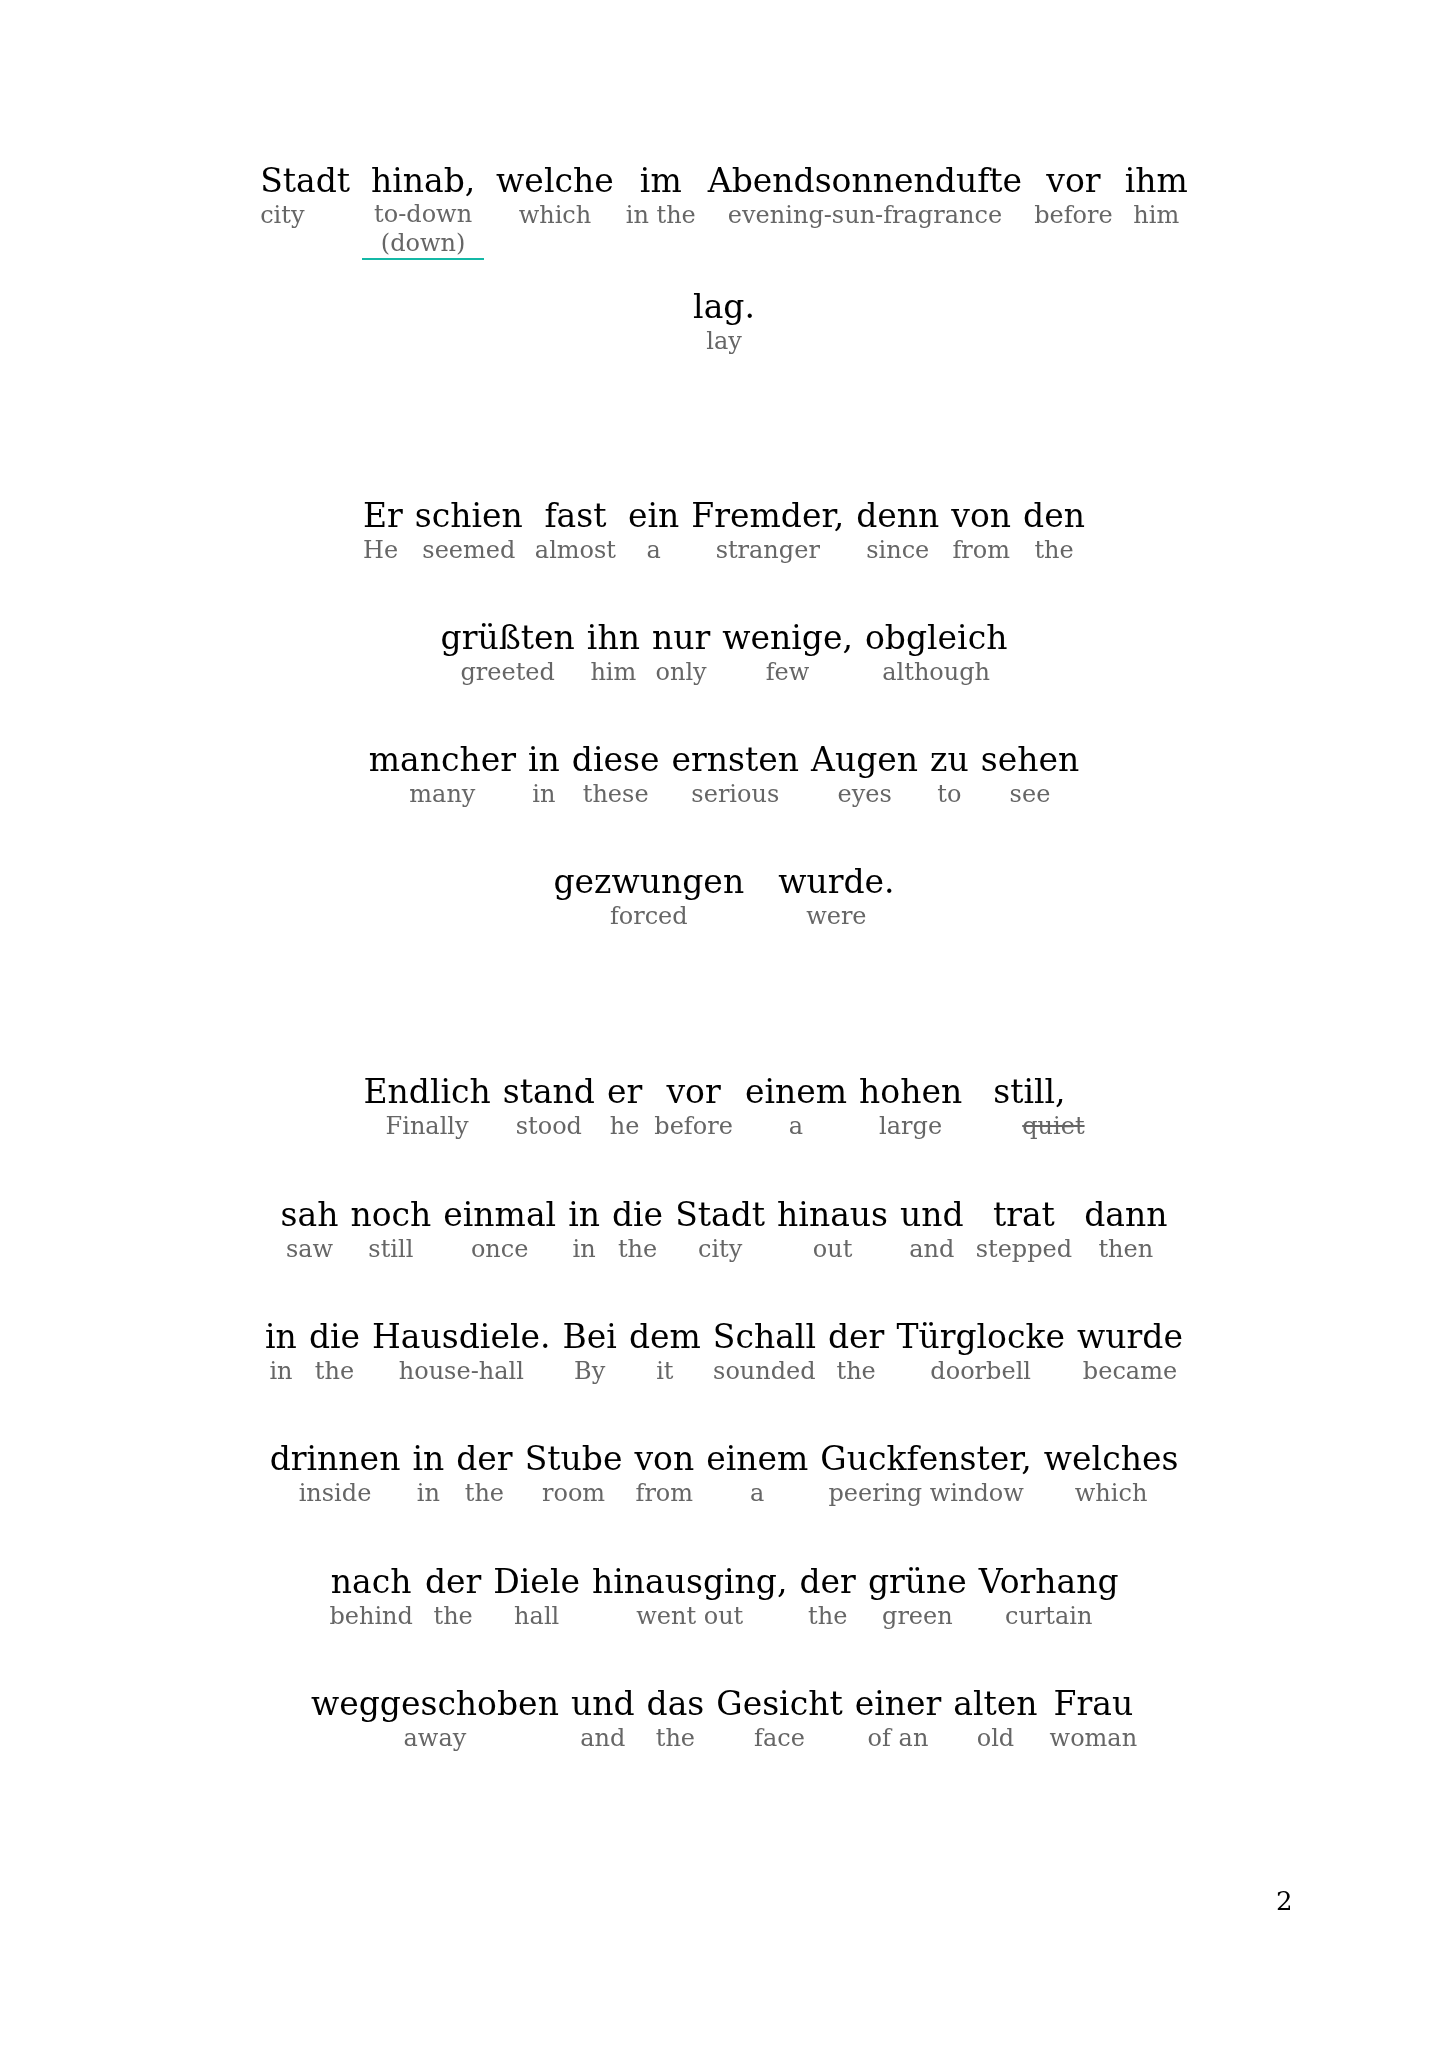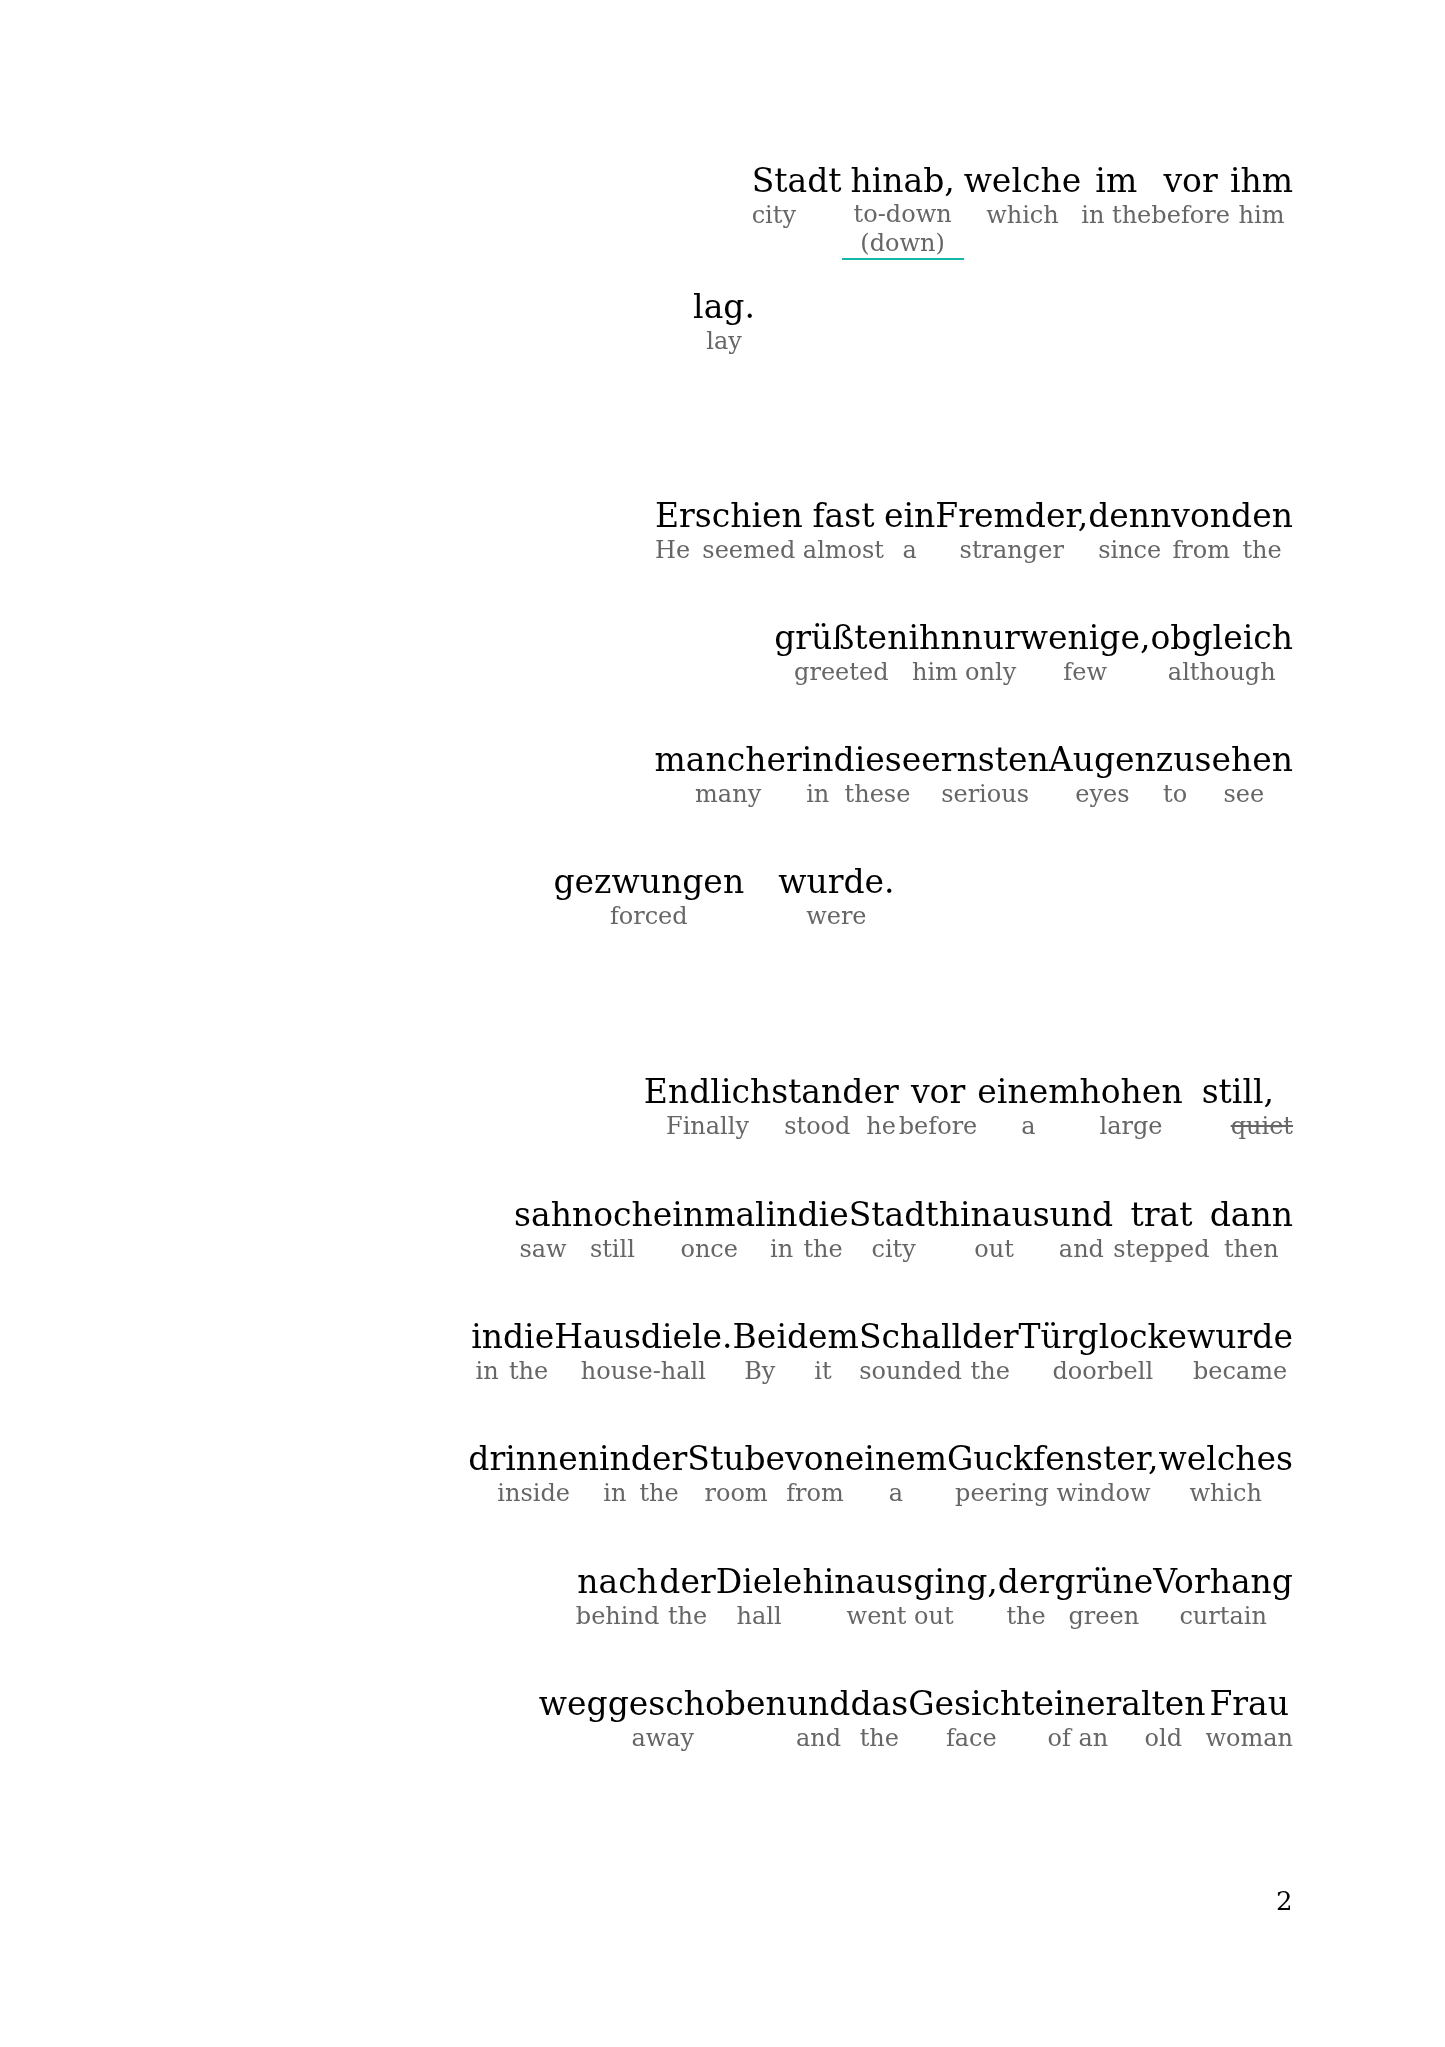--- a/index.html
+++ b/index.html
@@ -3,21 +3,21 @@
 <meta charset="utf-8">
 <style>
   html, body { margin: 0; padding: 0; background: #ffffff; }
   body {
     width: 1445px; height: 2047px; position: relative; overflow: hidden;
     font-family: "DejaVu Serif", serif;
   }
   .page { position: absolute; left: 155px; top: 0; width: 1138px; }
   .line {
     position: absolute; left: 0; width: 1138px;
-    display: flex; justify-content: flex-end; align-items: flex-start;
+    display: flex; justify-content: center; align-items: flex-start; gap: 12px;
   }
   .line.ragged { justify-content: center; gap: 34px; }
   .word {
     display: flex; flex-direction: column; align-items: center;
   }
   .word.first { align-items: flex-start; }
   .de {
     font-size: 33px; line-height: 38px; color: #000000; white-space: nowrap;
   }
   .en {
@@ -51,20 +51,24 @@
         </div>
       <div class="word">
           <span class="de">welche</span>
           <span class="en">which</span>
         </div>
       <div class="word">
           <span class="de">im</span>
           <span class="en">in the</span>
         </div>
       <div class="word">
+          <span class="de">Abendsonnendufte</span>
+          <span class="en">evening-sun-fragrance</span>
+        </div>
+      <div class="word">
           <span class="de">vor</span>
           <span class="en">before</span>
         </div>
       <div class="word">
           <span class="de">ihm</span>
           <span class="en">him</span>
         </div>
     </div>
     <div class="line ragged" style="top:288px">
       <div class="word">

